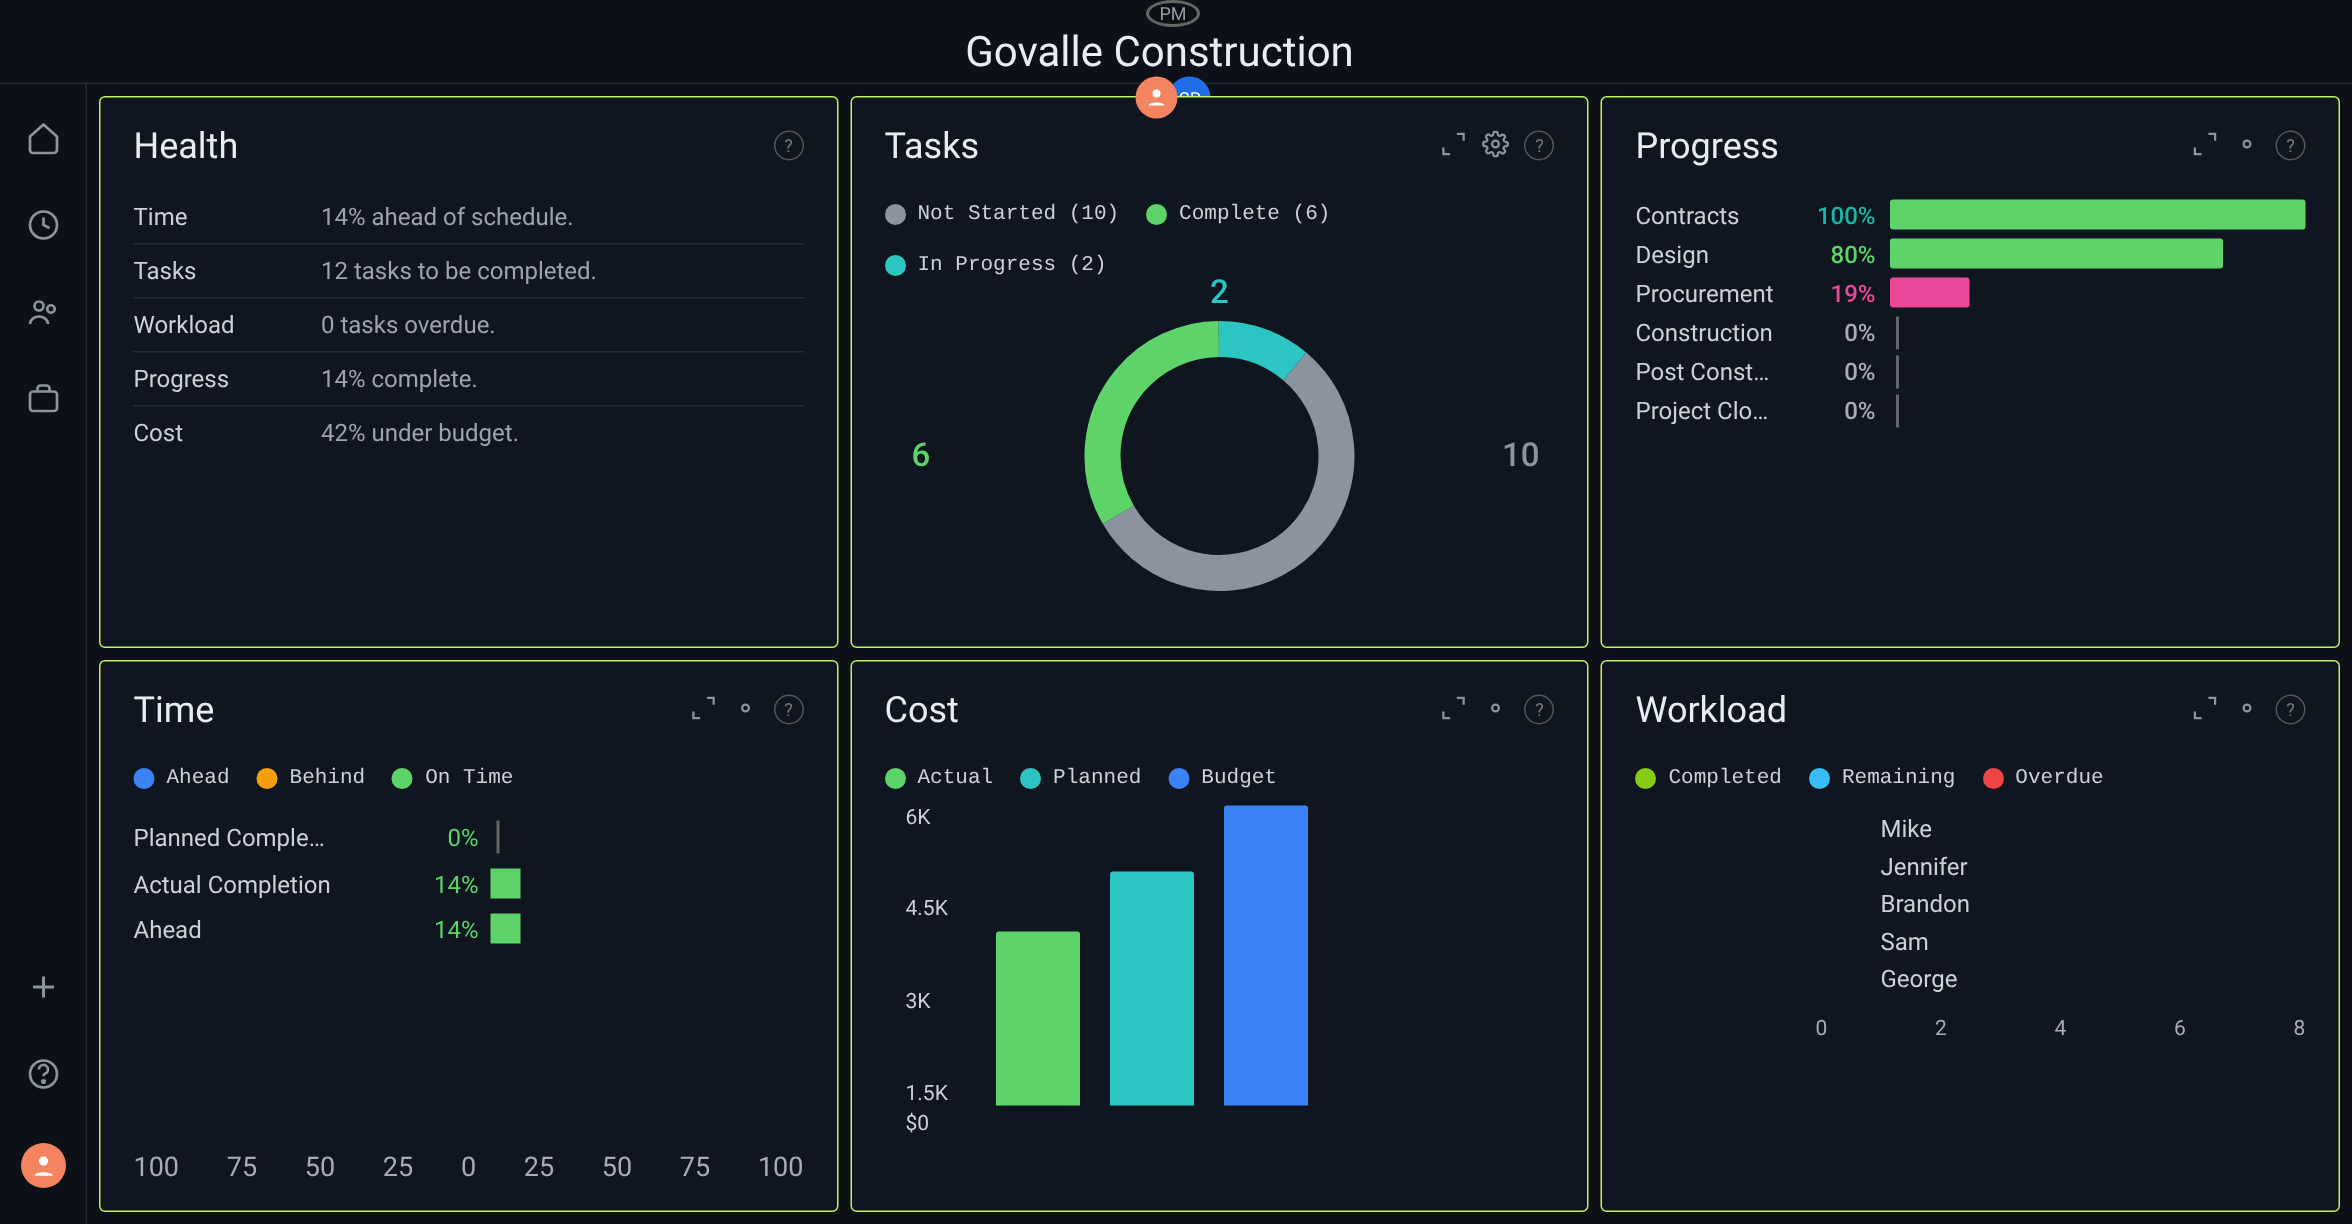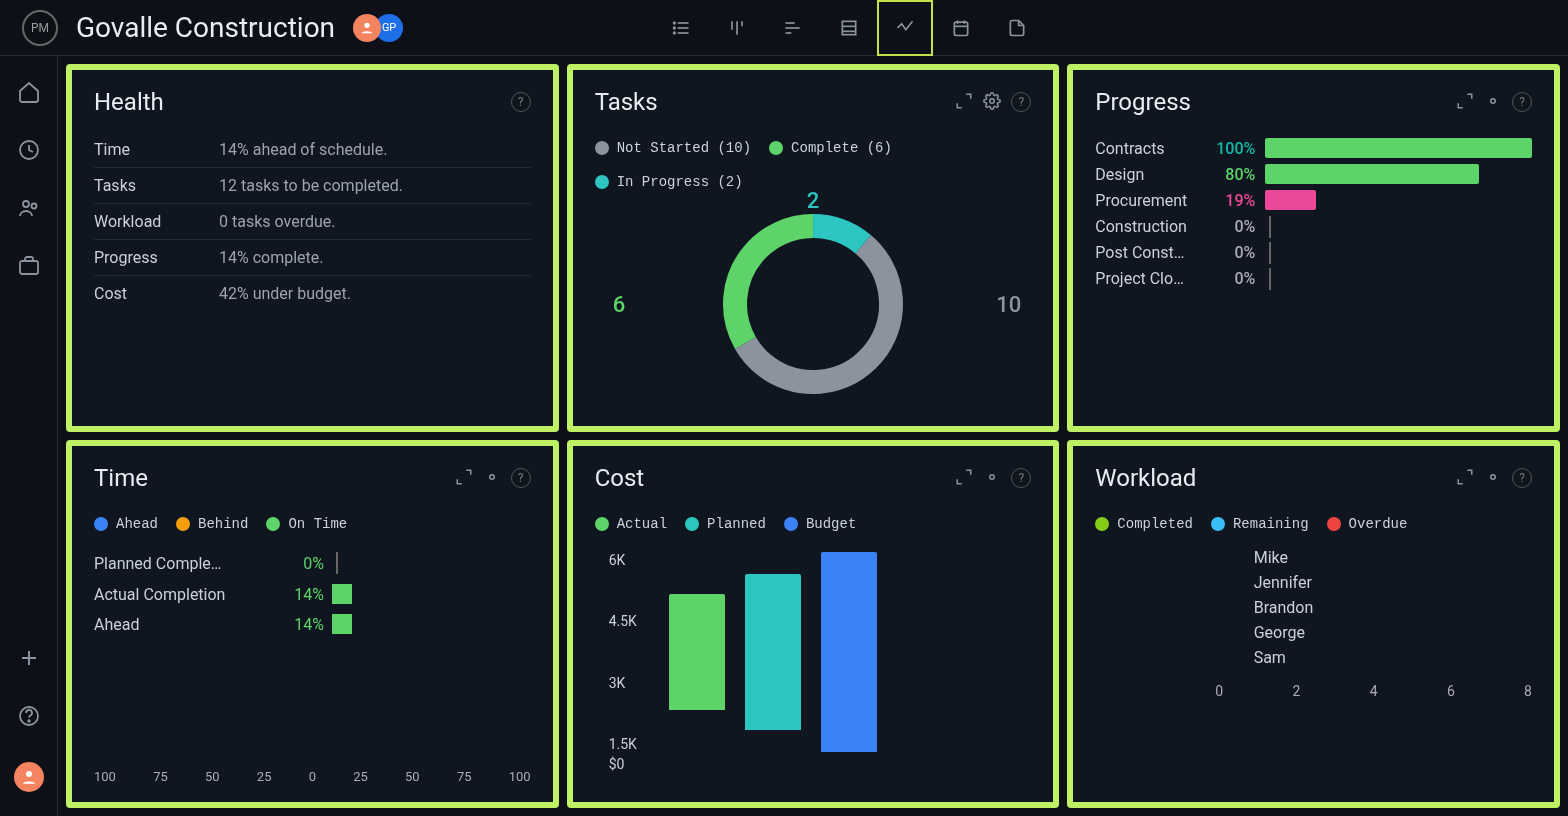--- a/index.html
+++ b/index.html
@@ -12,20 +12,21 @@
   overflow: hidden;
   display: flex;
   flex-direction: column;
 }
 .topbar {
   height: 56px;
   display: flex;
   align-items: center;
   padding: 0 8px 0 4px;
   border-bottom: 1px solid #222a35;
+  flex-direction: column;
 }
 .logo-circle {
   width: 36px; height: 36px;
   border: 2px solid #666;
   border-radius: 50%;
   display: flex; align-items:center; justify-content:center;
   font-size: 12px; color:#999;
   margin: 0 18px;
 }
 .project-title {
@@ -81,21 +82,21 @@
 .grid {
   flex:1;
   display: grid;
   grid-template-columns: repeat(3,1fr);
   grid-template-rows: repeat(2,1fr);
   gap:8px;
   padding:8px;
 }
 .panel {
   background:#10161f;
-  border:6px solid #bef264;
+  border:1px solid #bef264;
   border-radius:4px;
   padding:18px 22px;
   display:flex; flex-direction:column;
   position:relative;
 }
 .panel-head {
   display:flex; align-items:center;
   margin-bottom:16px;
 }
 .panel-title { font-size:24px; color:#e6edf3; font-weight:400; }
@@ -122,22 +123,22 @@
 .donut-label { position:absolute; font-size:22px; font-weight:500;}
 .prog-row { display:flex; align-items:center; margin:6px 0; font-size:16px;}
 .prog-label { width:110px; color:#c9d1d9; white-space:nowrap; overflow:hidden; text-overflow:ellipsis;}
 .prog-pct { width:50px; text-align:right; margin-right:10px; font-weight:500;}
 .prog-bar-track { flex:1; height:20px; position:relative;}
 .prog-bar { height:20px; border-radius:2px;}
 .time-row { display:flex; align-items:center; margin:10px 0; font-size:16px;}
 .time-label { width:160px; white-space:nowrap; overflow:hidden; text-overflow:ellipsis;}
 .time-pct { width:70px; text-align:right; color:#5dd36a; margin-right:8px;}
 .time-bar { height:20px; background:#5dd36a;}
-.axis { display:flex; justify-content:space-between; font-size:13px; color:#aab; margin-top:auto; padding-top:6px;}
-.barchart { display:flex; align-items:center; gap:20px; height:200px; margin-left:74px; margin-top:10px; position:relative;}
+.axis { display:flex; justify-content:space-between; font-size:18px; color:#aab; margin-top:auto; padding-top:6px;}
+.barchart { display:flex; align-items:flex-end; gap:20px; height:200px; margin-left:74px; position:relative;}
 .ylabels { position:absolute; left:-60px; top:0; bottom:0; display:flex; flex-direction:column; justify-content:space-between; font-size:14px; color:#c9d1d9;}
 .bar { width:56px; border-radius:2px 2px 0 0;}
 .xzero { position:absolute; left:-60px; bottom:-20px; font-size:14px; color:#c9d1d9;}
 .wl-row { display:flex; align-items:center; margin:6px 0; font-size:16px;flex-direction:column;}
 .wl-label { width:120px; }
 .wl-track { flex:1; height:20px; position:relative; }
 .wl-seg { position:absolute; top:0; height:20px; }
 .wl-axis { display:flex; font-size:14px; color:#aab; margin-top:10px; margin-left:120px; justify-content:space-between;}
 .tick-marker { width:2px; height:22px; background:#666; margin-left:4px; }
 .cost-wrap { flex:1; position:relative; }
@@ -526,29 +527,29 @@
               <div class="wl-seg" style="left:25%;width:25%;background:#38bdf8"></div>
             </div>
    </div>
           <div class="wl-row">
      <div class="wl-label">Brandon</div>
      <div class="wl-track">
               <div class="wl-seg" style="left:0%;width:12%;background:#38bdf8"></div>
             </div>
    </div>
           <div class="wl-row">
+     <div class="wl-label">Sam</div>
+     <div class="wl-track">
+              <div class="wl-seg" style="left:0%;width:38%;background:#38bdf8"></div>
+            </div>
+   </div>
+          <div class="wl-row">
      <div class="wl-label">George</div>
      <div class="wl-track">
               <div class="wl-seg" style="left:0%;width:12%;background:#38bdf8"></div>
-            </div>
-   </div>
-          <div class="wl-row">
-     <div class="wl-label">Sam</div>
-     <div class="wl-track">
-              <div class="wl-seg" style="left:0%;width:38%;background:#38bdf8"></div>
             </div>
    </div>
         </div>
       <div class="wl-axis" id="wl-axis">
           <span>0</span>
           <span>2</span>
           <span>4</span>
           <span>6</span>
           <span>8</span>
         </div>

